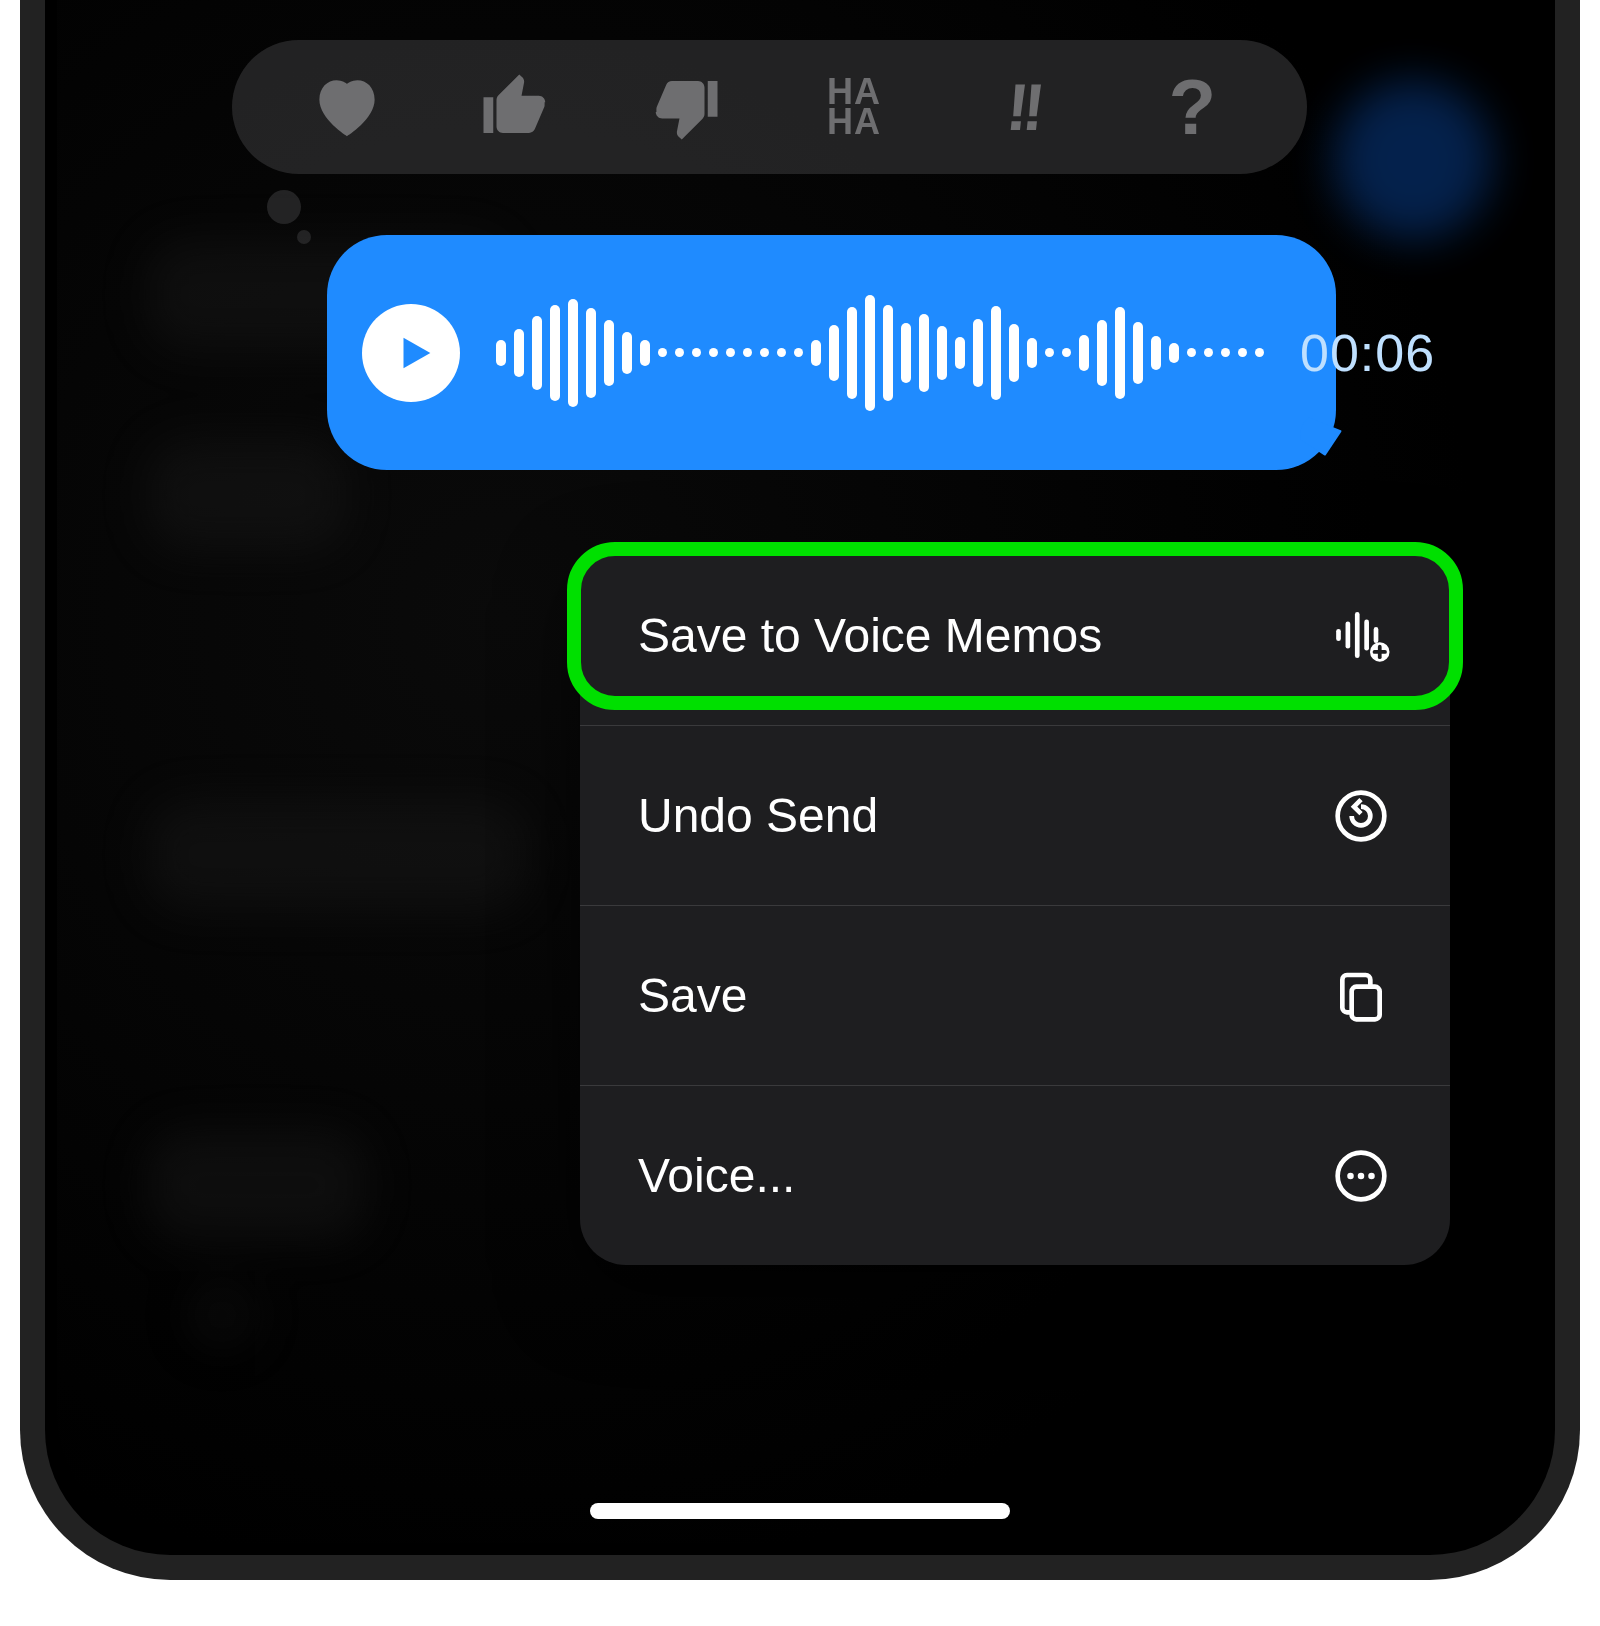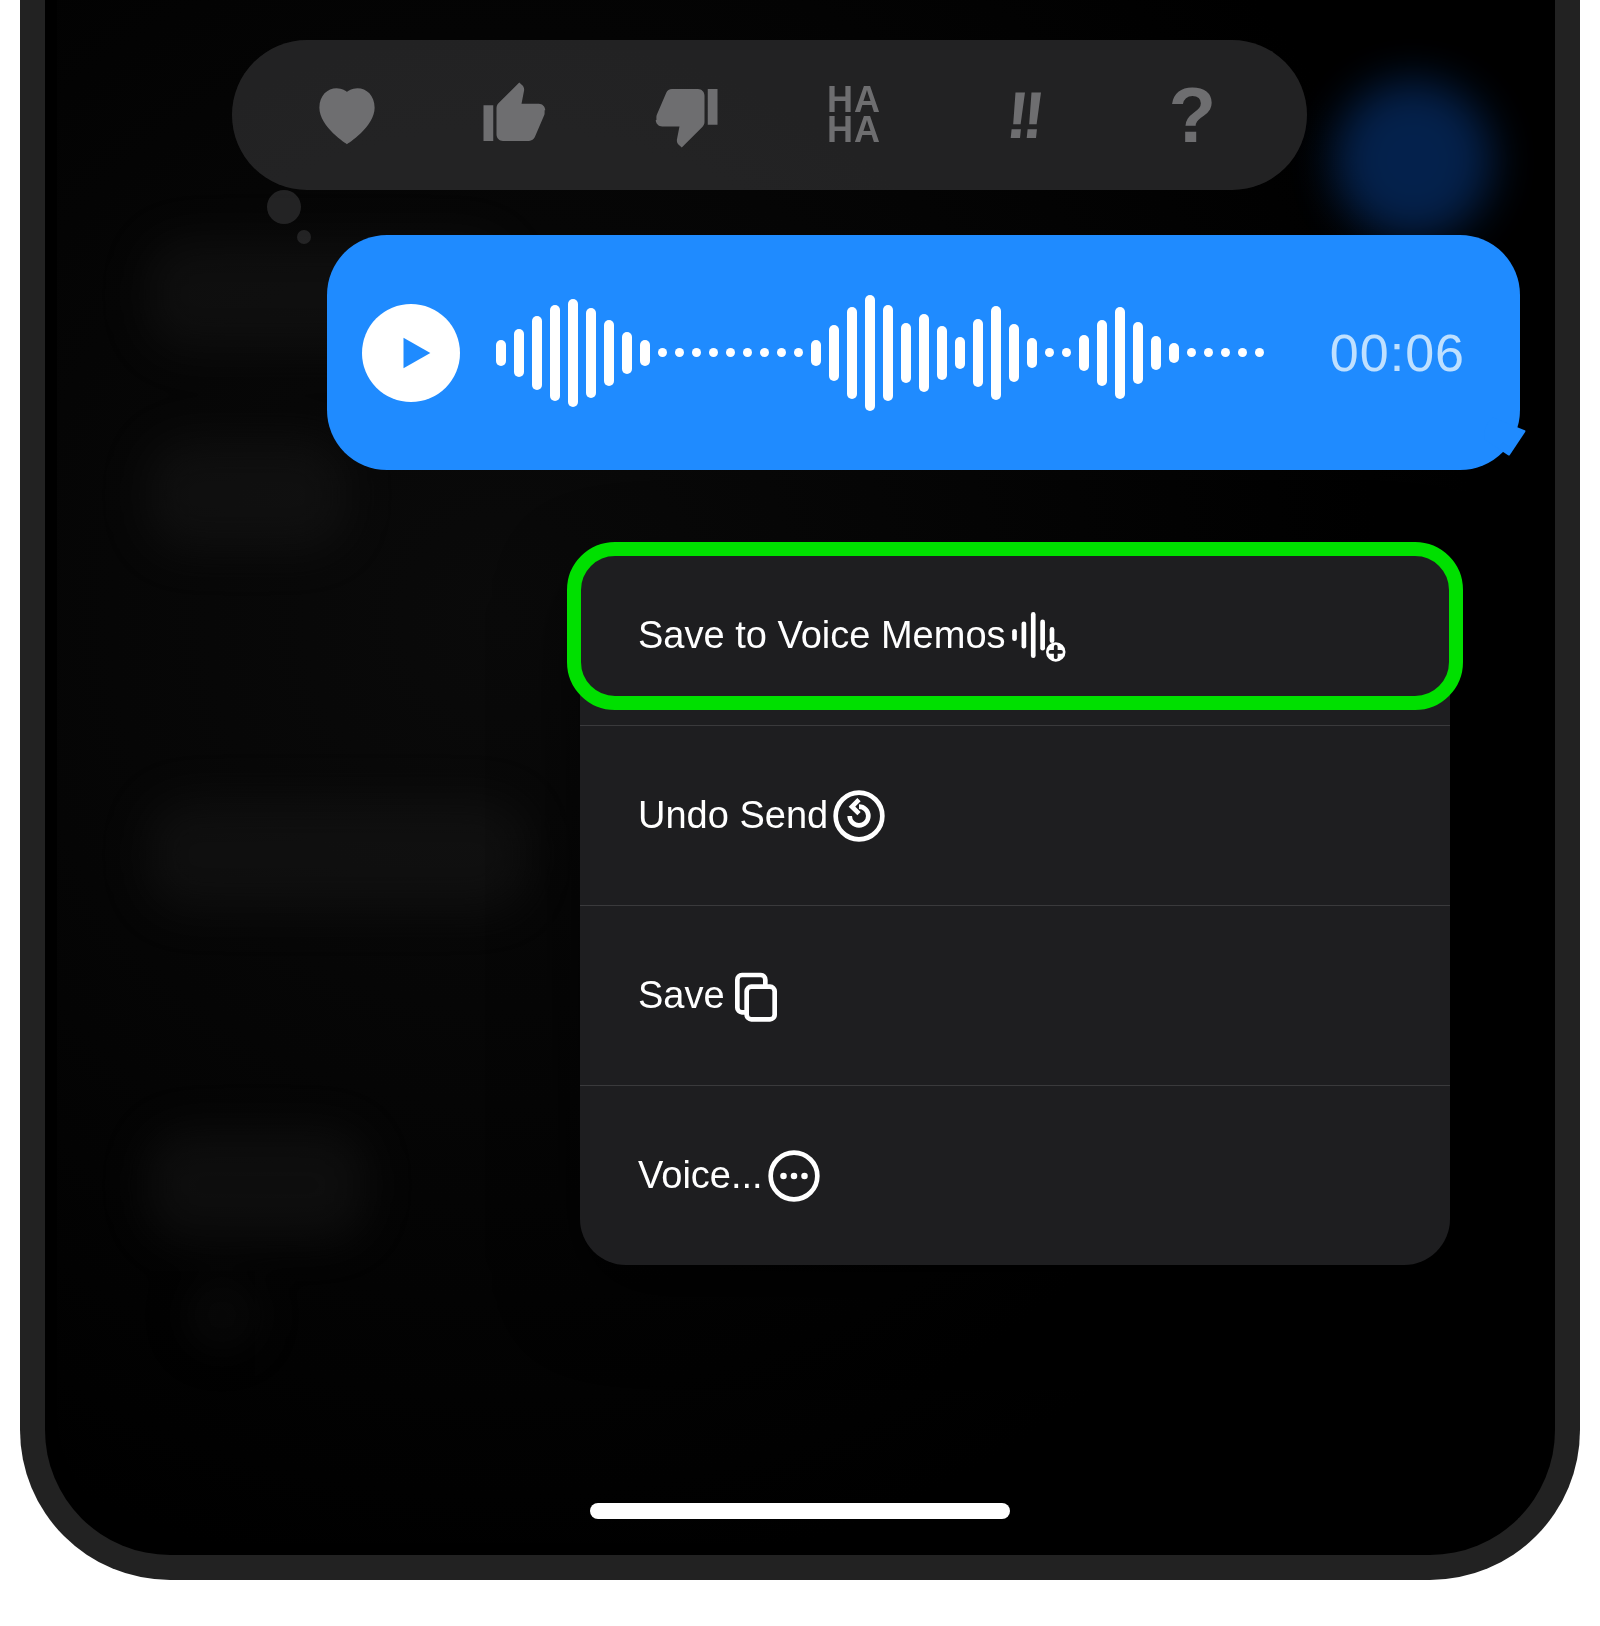--- a/index.html
+++ b/index.html
@@ -43,21 +43,21 @@
   .bg-dot{ position:absolute; width:70px; height:70px; border-radius:50%; background:#111;}
   .bg-d1{ left:130px; top:1280px;}
   .bg-blue{ position:absolute; right:50px; top:80px; width:160px; height:160px; border-radius:50%; background:#0a4aa8;}
 
   
   .tapback-bar {
     position: absolute;
     left: 175px;
     top: 40px;
     width: 1075px;
-    height: 150px;
+    height: 134px;
     background: #2a2a2ccc;
     border-radius: 75px;
     display: flex;
     align-items: center;
     justify-content: space-around;
     padding: 0 30px;
   }
   .tapback-bar .tb {
     width:90px; height:90px;
     display:flex; align-items:center; justify-content:center;
@@ -75,21 +75,21 @@
   }
   .haha { font-weight:900; font-size:36px; line-height:0.82; text-align:center; letter-spacing:1px;}
   .bangbang { font-weight:900; font-size:66px; letter-spacing:-6px; transform:skewX(-6deg);}
   .qmark { font-weight:900; font-size:78px; }
 
   
   .audio-bubble {
     position: absolute;
     left: 270px;
     top: 235px;
-    width: 1193px;
+    width: 1009px;
     height: 235px;
     background: #1f8bff;
     border-radius: 60px;
     display: flex;
     align-items: center;
     padding: 0 55px 0 35px;
     gap: 36px;
   }
   .audio-bubble::after{
     content:"";
@@ -137,23 +137,24 @@
     width: 870px;
     background:#1e1e20;
     border-radius:46px;
     overflow:hidden;
     box-shadow: 0 30px 80px rgba(0,0,0,0.7);
   }
   .menu-item{
     height:180px;
     display:flex;
     align-items:center;
+    justify-content:space-between;
     padding: 0 58px;
     color:#fff;
-    font-size:38px;
+    font-size:48px;
     font-weight:400;
     border-top:1px solid #3a3a3c;
   }
   .menu-item:first-child{ border-top:none; }
   .menu-item .mi-icon{
     width:62px; height:62px;
     display:flex; align-items:center; justify-content:center;
     color:#fff;
   }
 

